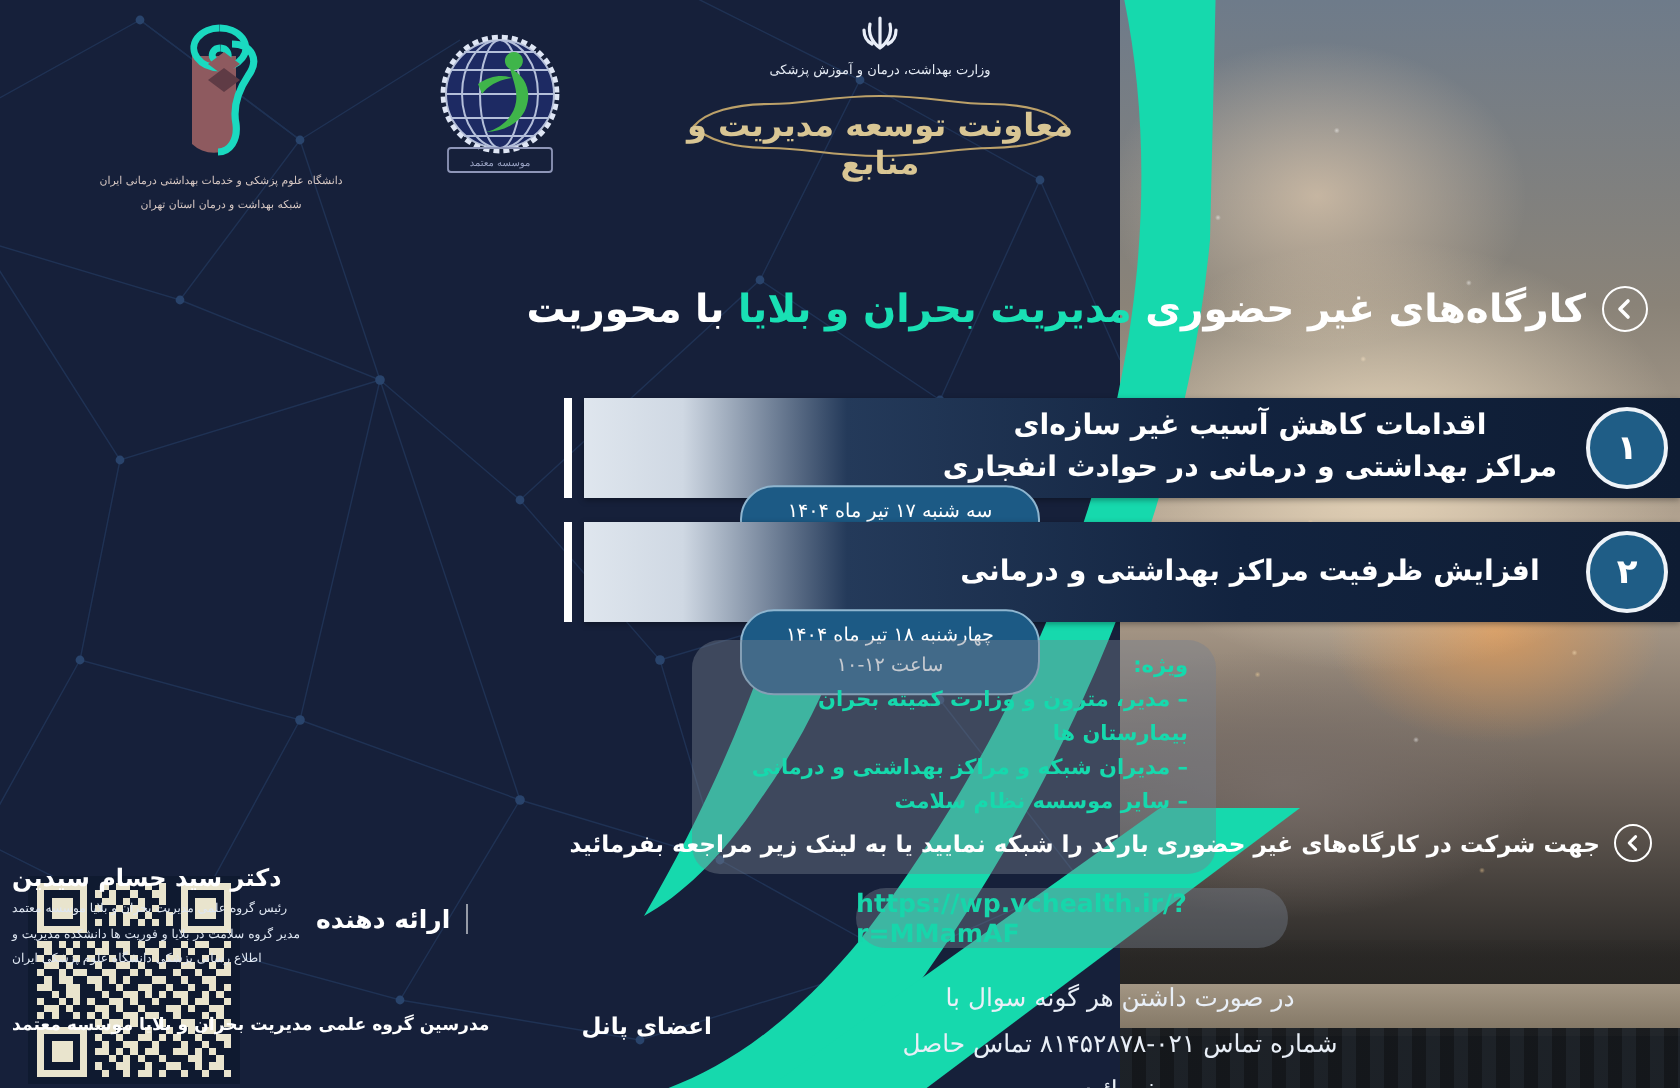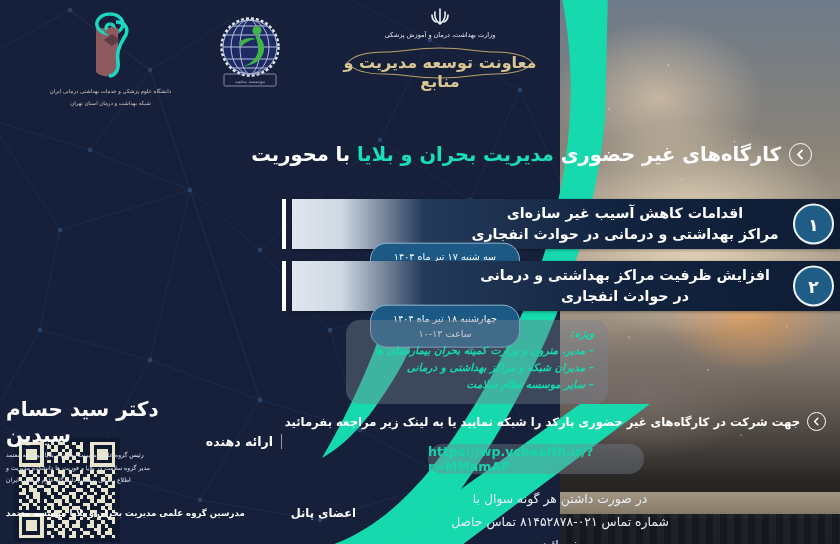--- a/index.html
+++ b/index.html
@@ -75,21 +75,21 @@
   }
   .ministry-line{color:#e6ecf5;font-size:6.5px;line-height:1.6;margin-top:2px;}
   .ministry-sub{
     color:#d9c694;font-size:16px;font-weight:bold;margin-top:7px;letter-spacing:.5px;
   }
 
   
   .title-row{
     position:absolute;top:134px;right:0;width:556px;height:40px;
     display:flex;align-items:center;justify-content:flex-start;gap:8px;
-    padding-right:28px;box-sizing:border-box;
+    padding-right:16px;box-sizing:border-box;
   }
   .chev-badge{
     width:21px;height:21px;border-radius:50%;
     border:1.6px solid #ffffff;display:flex;align-items:center;justify-content:center;
     flex:0 0 auto;
   }
   .chev-badge svg{display:block;}
   .title-txt{
     font-size:19.5px;font-weight:bold;color:#ffffff;white-space:nowrap;
     letter-spacing:-.2px;
@@ -129,23 +129,22 @@
     width:150px;box-sizing:border-box;
     background:#1c5a85;border:1.4px solid #8fb6d0;border-radius:17px;
     padding:5px 10px;text-align:center;
     color:#ffffff;font-size:9.6px;line-height:1.6;margin-top:40px;
   }
 
   
   .aud-box{
     position:absolute;top:320px;right:232px;width:262px;
     background:rgba(118,128,142,.42);
-    border-radius:14px;padding:7px 14px 11px;box-sizing:border-box;
+    border-radius:14px;padding:7px 14px 27px;box-sizing:border-box;
     text-align:right;
-    font-style:italic;
   }
   .aud-title{color:#16d9ad;font-size:10.5px;font-weight:bold;margin-bottom:3px;}
   .aud-item{color:#16d9ad;font-size:10.5px;line-height:1.62;font-weight:bold;}
 
   
   .reg-row{
     position:absolute;top:412px;right:0;width:548px;
     display:flex;align-items:center;gap:7px;justify-content:flex-start;
     padding-right:14px;box-sizing:border-box;
   }
@@ -176,21 +175,21 @@
     position:absolute;left:0;bottom:58px;width:282px;
     display:flex;align-items:flex-start;gap:8px;justify-content:flex-end;
     direction:rtl;padding-left:6px;box-sizing:border-box;
   }
   .sp-role{
     color:#ffffff;font-size:12.5px;font-weight:bold;white-space:nowrap;
     padding-right:8px;border-right:1.6px solid rgba(255,255,255,.55);
     align-self:center;
   }
   .sp-info{text-align:left;direction:rtl;}
-  .sp-name{color:#ffffff;font-size:20px;font-weight:bold;line-height:1.3;text-align:left;}
+  .sp-name{color:#ffffff;font-size:12px;font-weight:bold;line-height:1.3;text-align:left;}
   .sp-cred{color:#dfe7f2;font-size:6.1px;line-height:1.75;text-align:left;margin-top:2px;}
 
   .panel-block{
     position:absolute;left:0;bottom:24px;width:282px;
     display:flex;align-items:center;gap:8px;justify-content:flex-end;
     padding-left:6px;box-sizing:border-box;
   }
   .panel-role{color:#ffffff;font-size:11.5px;font-weight:bold;white-space:nowrap;margin-left:30px;}
   .panel-sep{width:1.6px;height:15px;background:rgba(255,255,255,.65);}
   .panel-val{color:#ffffff;font-size:8.6px;font-weight:bold;white-space:nowrap;}
@@ -329,21 +328,20 @@
       </div>
     </div>
   </div>
 
   <div class="wsrow r2">
     <div class="ws-bar">
       <div class="ws-white-tip"></div>
       <div class="ws-num">۲</div>
       <div class="ws-name">
         <div>افزایش ظرفیت مراکز بهداشتی و درمانی</div>
-        <div>در حوادث انفجاری</div>
       </div>
       <div class="ws-date">
         <div>چهارشنبه ۱۸ تیر ماه ۱۴۰۴</div>
         <div>ساعت ۱۲-۱۰</div>
       </div>
     </div>
   </div>
 
   <div class="aud-box">
     <div class="aud-title">ویژه:</div>

